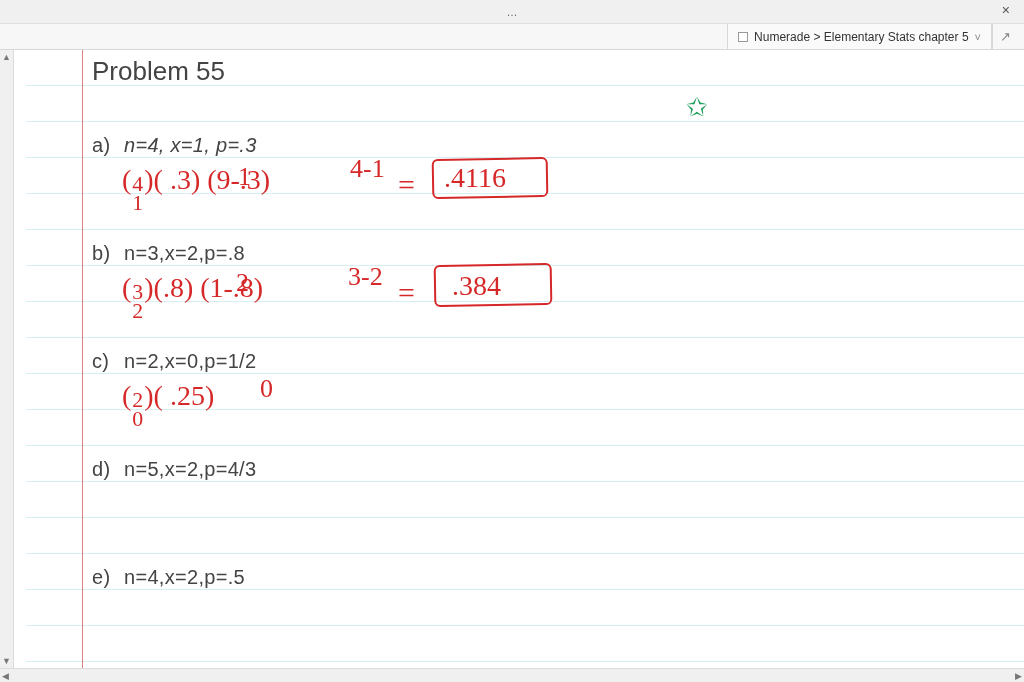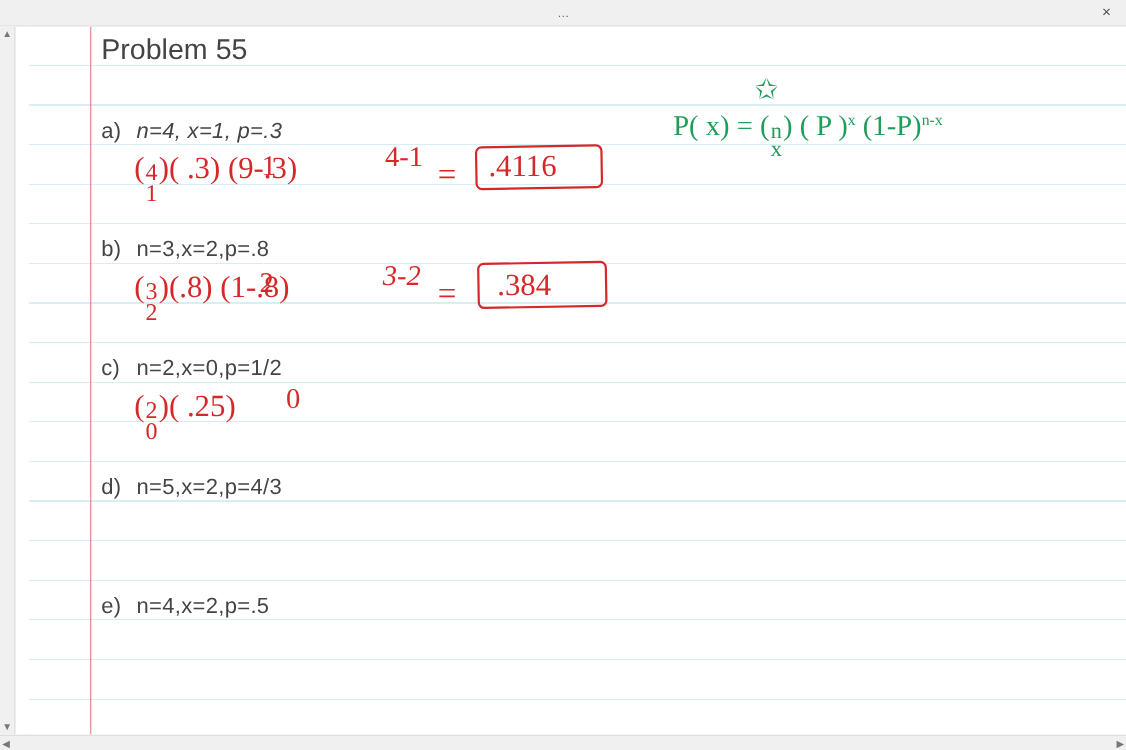--- a/index.html
+++ b/index.html
@@ -171,20 +171,30 @@
 </head>
 <body>
 
 <div class="app">
 
   <div class="titlebar">
     <span>…</span>
     <span class="close">×</span>
   </div>
 
+  <div class="tabbar">
+    <div class="tab">
+      <span class="tab-dot"></span>
+      <span>Numerade &gt; Elementary Stats chapter 5</span>
+      <span class="chev">˅</span>
+    </div>
+    <div class="expand-icon">
+      <span>↗</span>
+    </div>
+  </div>
 
   <div class="workspace">
     <div class="vscroll">
       <span class="arrow">▲</span>
       <span class="arrow">▼</span>
     </div>
 
     <div class="paper-wrap">
       <div class="paper">
         <div class="margin-line"></div>
@@ -200,50 +210,41 @@
         <div class="typed line-text" style="left:66px; top:300px;">c)</div>
         <div class="typed line-text" style="left:98px; top:300px;">n=2,x=0,p=1/2</div>
 
         <div class="typed line-text" style="left:66px; top:408px;">d)</div>
         <div class="typed line-text" style="left:98px; top:408px;">n=5,x=2,p=4/3</div>
 
         <div class="typed line-text" style="left:66px; top:516px;">e)</div>
         <div class="typed line-text" style="left:98px; top:516px;">n=4,x=2,p=.5</div>
 
         <div class="star" style="left:660px; top:42px;">✩</div>
-        <div class="hand green" style="left:586px; top:76px; font-size:26px;">
-          <span>P( x) =</span>
-          <span>(</span><span class="binom">
-              <span>n</span>
-              <span>x</span>
-            </span><span>)</span>
-          <span>( P )</span><span class="sup">x</span>
-          <span>(1-P)</span><span class="sup">n-x</span>
-        </div>
 
         <div class="hand red" style="left:96px; top:114px; font-size:28px;">
           <span>(</span><span class="binom">
               <span>4</span>
               <span>1</span>
             </span><span>)( .3) (9-.3)</span>
         </div>
         <div class="hand red sup" style="left:212px; top:112px; font-size:26px;">1</div>
         <div class="hand red sup" style="left:324px; top:104px; font-size:26px;">4-1</div>
         <div class="hand red" style="left:372px; top:118px; font-size:30px;">=</div>
         <div class="box-ans" style="left:406px; top:108px; width:116px; height:40px;"></div>
         <div class="hand red" style="left:418px; top:112px; font-size:28px;">.4116</div>
 
         <div class="hand red" style="left:96px; top:222px; font-size:28px;">
           <span>(</span><span class="binom">
               <span>3</span>
               <span>2</span>
             </span><span>)(.8) (1-.8)</span>
         </div>
         <div class="hand red sup" style="left:210px; top:218px; font-size:26px;">2</div>
-        <div class="hand red sup" style="left:322px; top:212px; font-size:26px;font-style:italic;">3-2</div>
+        <div class="hand red sup" style="left:322px; top:212px; font-size:26px;">3-2</div>
         <div class="hand red" style="left:372px; top:226px; font-size:30px;">=</div>
         <div class="box-ans" style="left:408px; top:214px; width:118px; height:42px;"></div>
         <div class="hand red" style="left:426px; top:220px; font-size:28px;">.384</div>
 
         <div class="hand red" style="left:96px; top:330px; font-size:28px;">
           <span>(</span><span class="binom">
               <span>2</span>
               <span>0</span>
             </span><span>)( .25)</span>
         </div>

